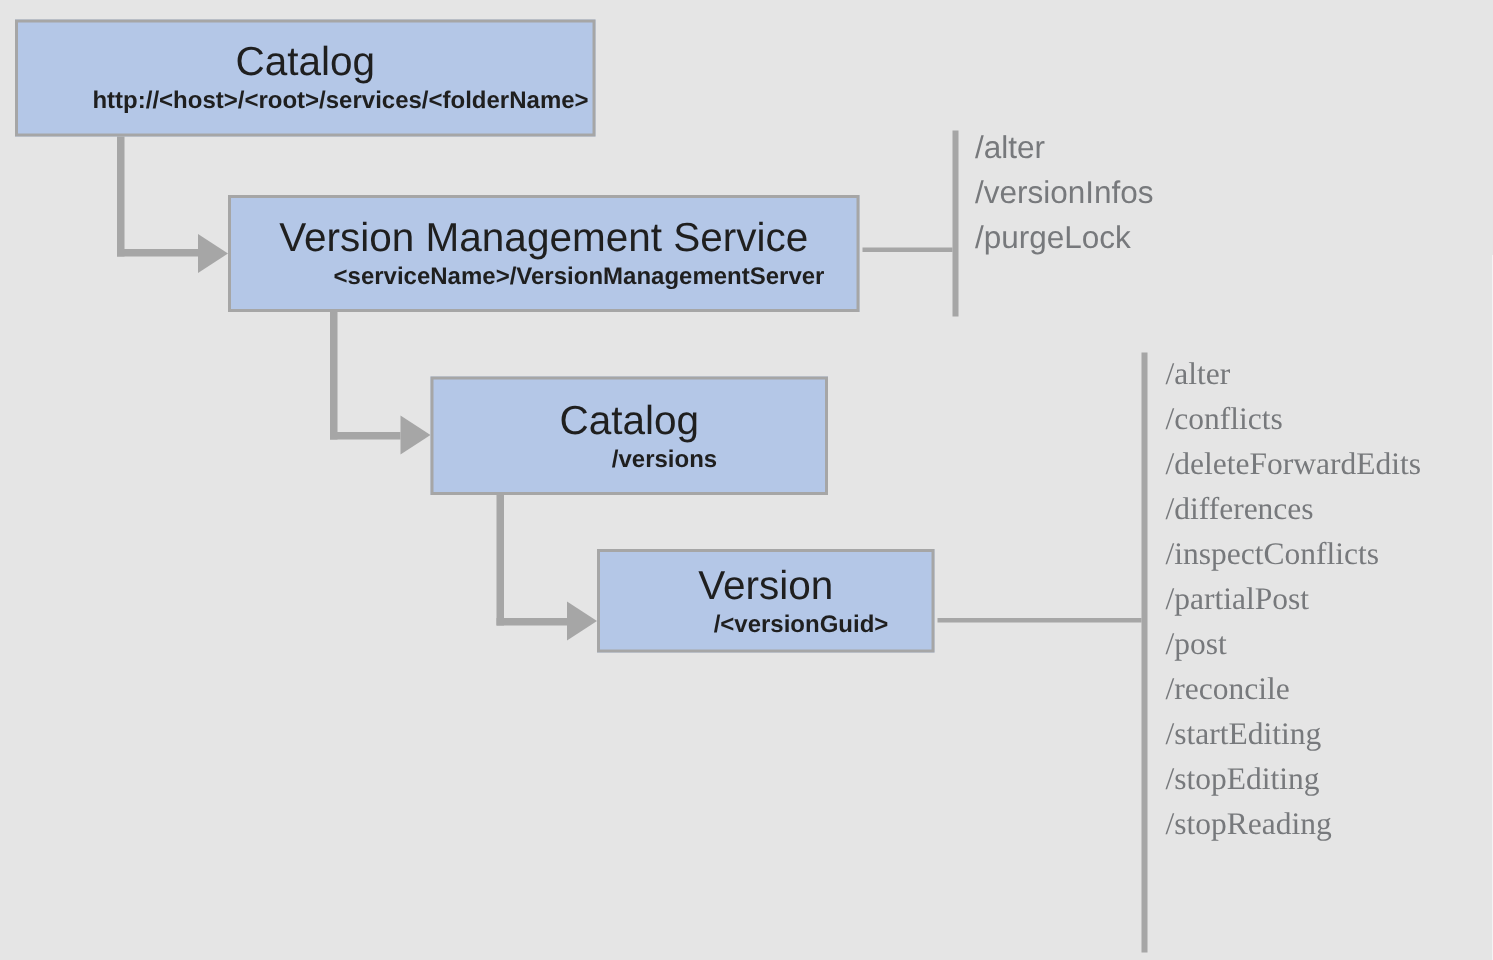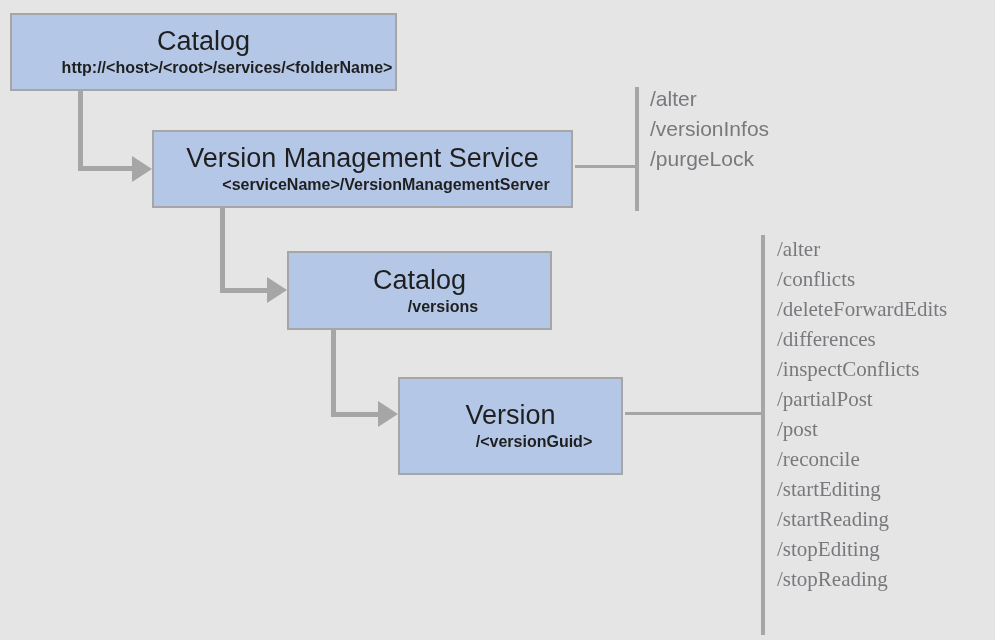--- a/index.html
+++ b/index.html
@@ -103,35 +103,34 @@
 
   <div class="node" style="left:287px; top:251px; width:265px; height:79px;">
     <div class="node-title">Catalog</div>
     <div class="node-sub">/versions</div>
   </div>
 
   <div class="line" style="left:331px; top:330px; width:5px; height:87px;"></div>
   <div class="line" style="left:331px; top:412px; width:47px; height:5px;"></div>
   <div class="arrowhead" style="left:378px; top:401px;"></div>
 
-  <div class="node" style="left:398px; top:377px; width:225px; height:98px;">
+  <div class="node" style="left:398px; top:366px; width:225px; height:69px;">
     <div class="node-title">Version</div>
     <div class="node-sub">/&lt;versionGuid&gt;</div>
   </div>
 
   <div class="line" style="left:625px; top:412px; width:136px; height:3px;"></div>
   <div class="line" style="left:761px; top:235px; width:4px; height:400px;"></div>
   <div class="op-list" style="left:777px; top:234px;font-family:Liberation Serif, serif;">
     <div class="op">/alter</div>
     <div class="op">/conflicts</div>
     <div class="op">/deleteForwardEdits</div>
     <div class="op">/differences</div>
     <div class="op">/inspectConflicts</div>
     <div class="op">/partialPost</div>
     <div class="op">/post</div>
     <div class="op">/reconcile</div>
     <div class="op">/startEditing</div>
-    <div class="op">/startReading</div>
     <div class="op">/stopEditing</div>
     <div class="op">/stopReading</div>
   </div>
 
 </div>
 
 </body></html>

